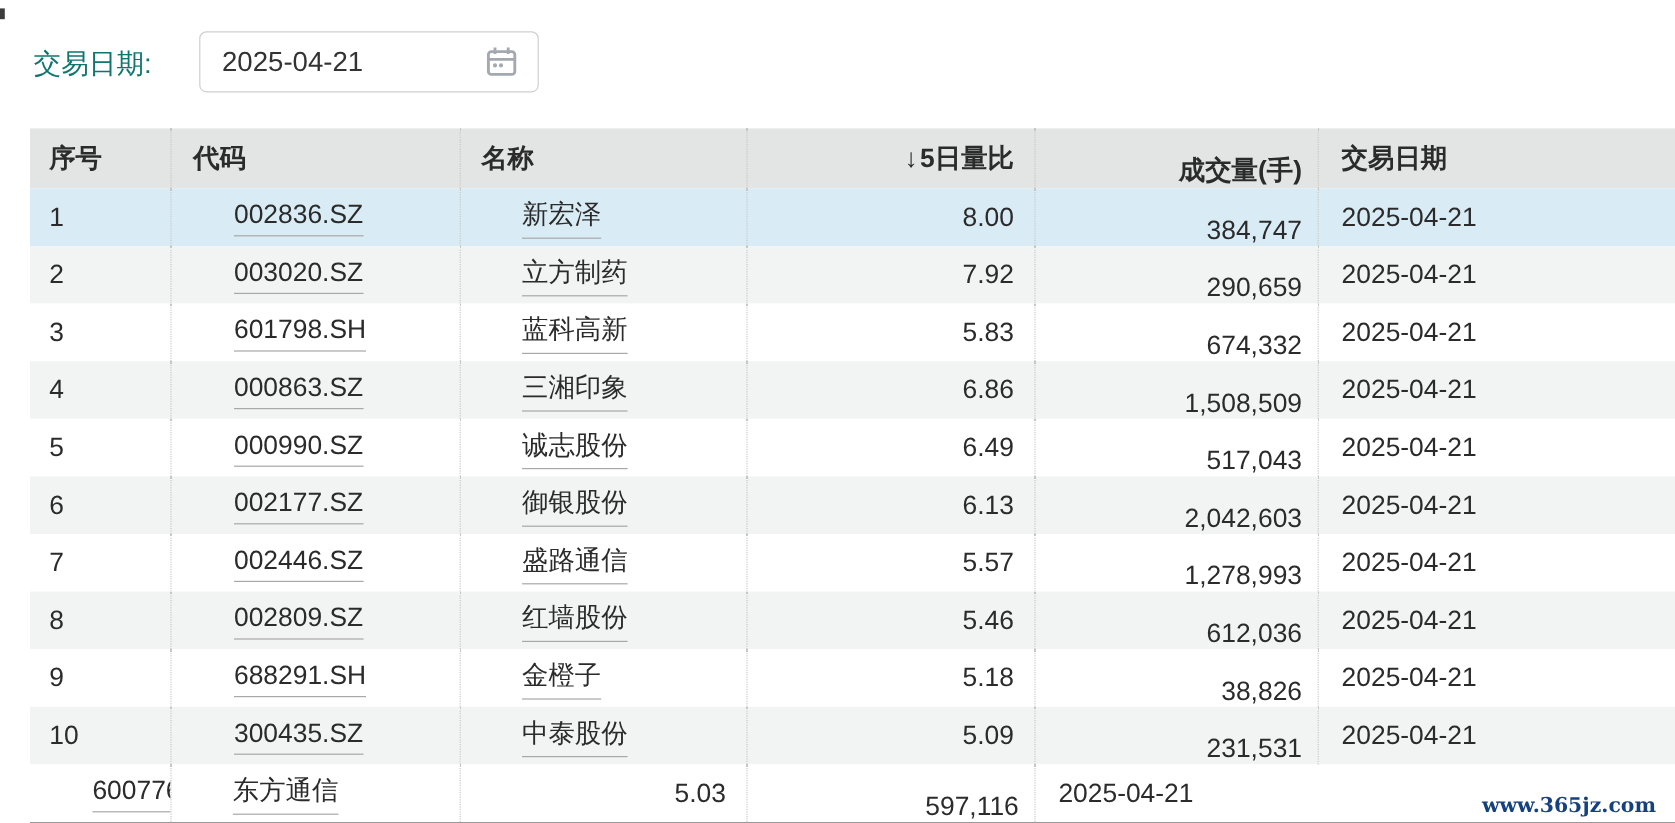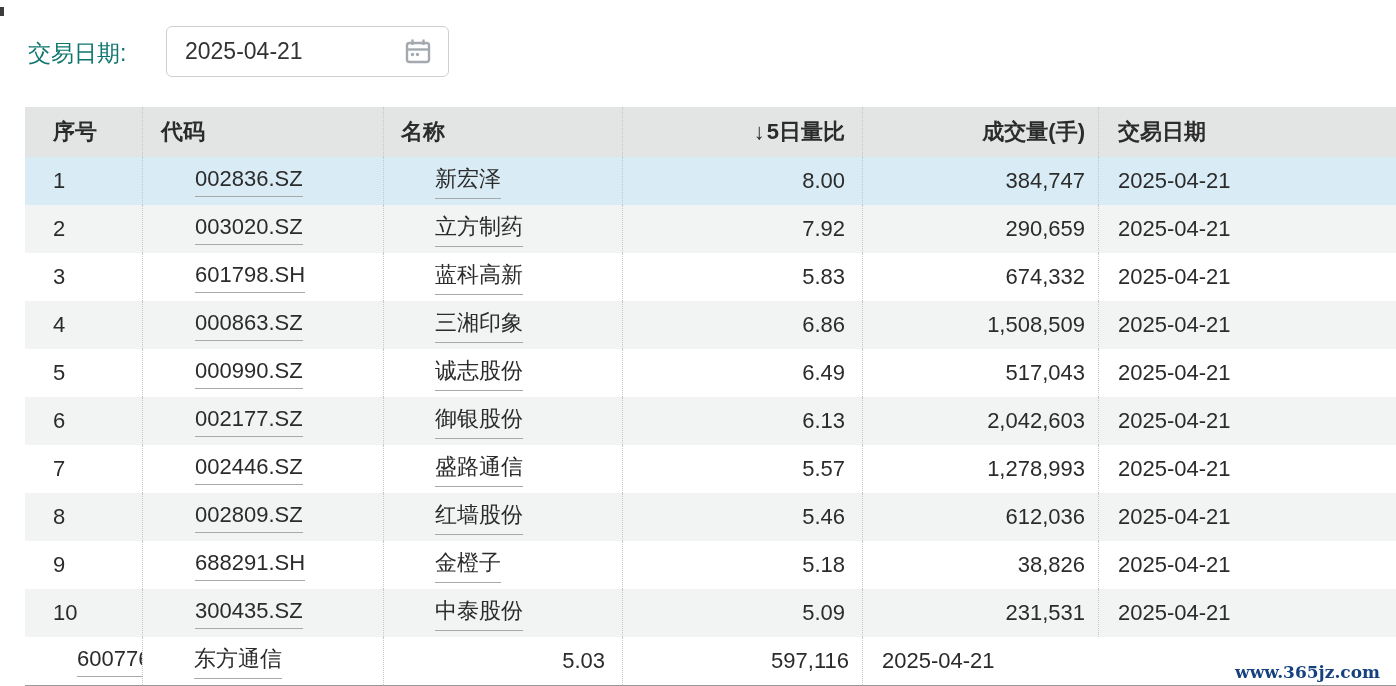--- a/index.html
+++ b/index.html
@@ -48,25 +48,25 @@
   .tr.stripe { background: var(--stripe-row, #f2f3f3); }
   .tr.selected { background: var(--selected-row, #d9ecf5); }
   .th, .td {
     display: flex; align-items: center;
     padding-left: 16px; padding-right: 16px;
     overflow: hidden; white-space: nowrap;
   }
   .th:not(:first-child), .td:not(:first-child) {
     border-left: 1px dotted #c7c7c7;
   }
-  .col-index  { padding-left: 28px; }
+  .col-index  { padding-left: 16px; }
   .col-code   { padding-left: 18px; }
   .col-name   { padding-left: 17px; }
   .col-ratio  { justify-content: flex-end; padding-right: 17px; }
-  .col-volume { justify-content: flex-end; padding-right: 13px; }
+  .col-volume { justify-content: flex-end; padding-right: 13px; align-items: flex-end; }
   .col-date   { padding-left: 19px; }
   .sort-arrow { font-weight: 700; margin-right: 2px; }
   .link {
     display: inline-block;
     border-bottom: 1px solid #a8a8a8;
     padding-bottom: 4px;
     cursor: pointer;
     margin-left: 34px;
   }
   

